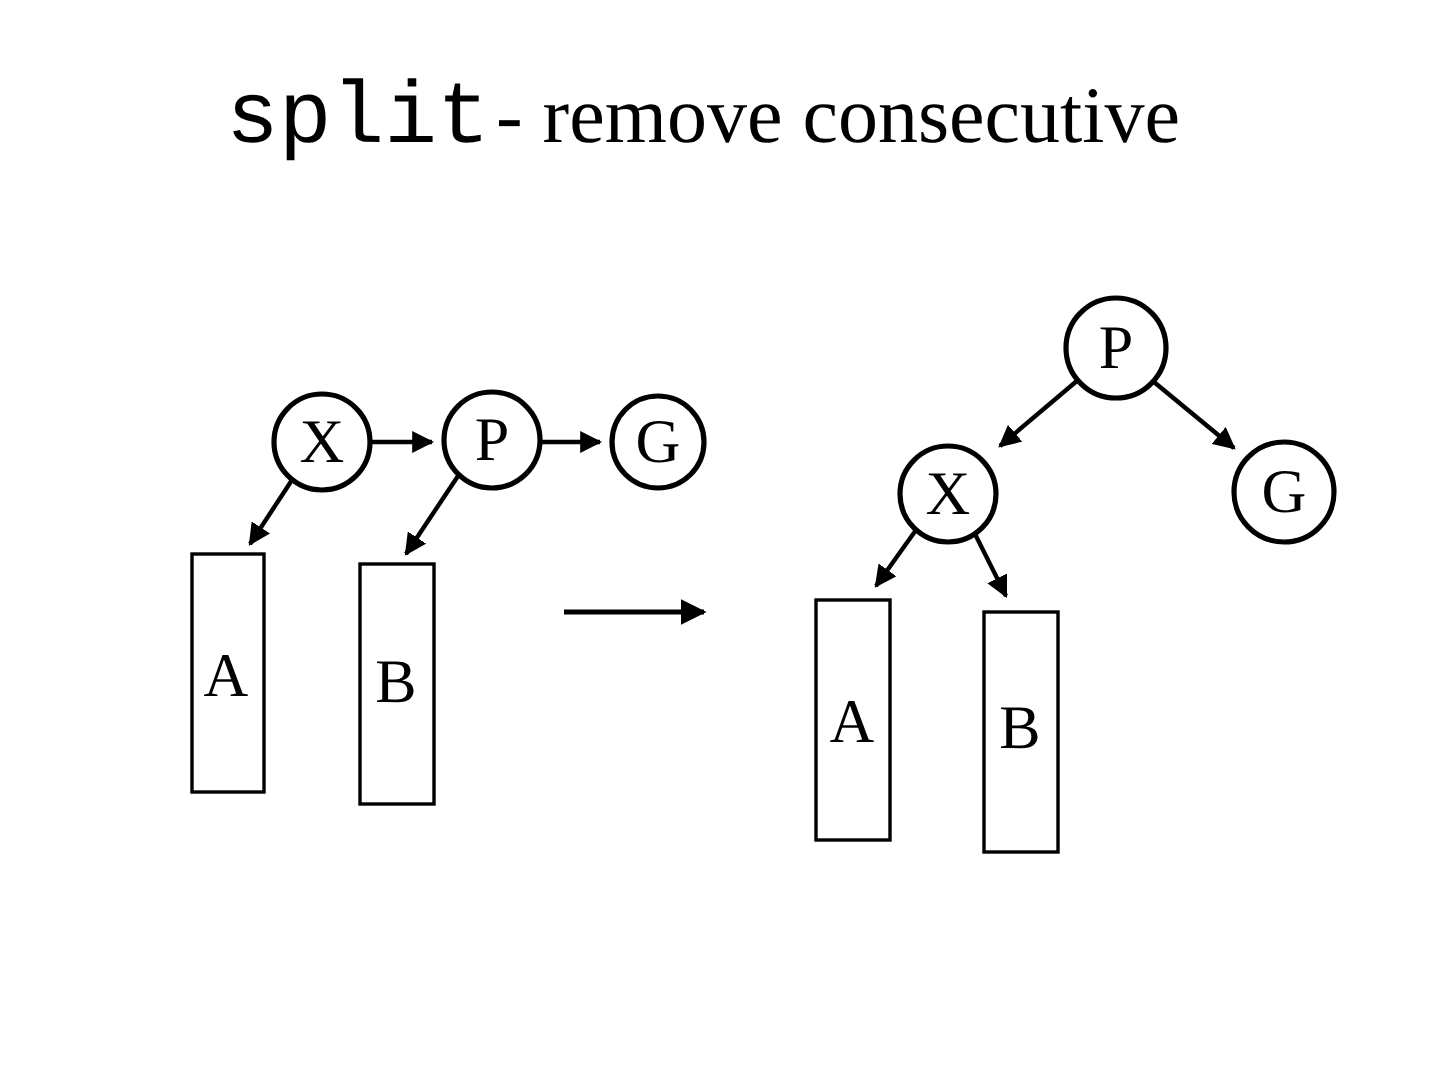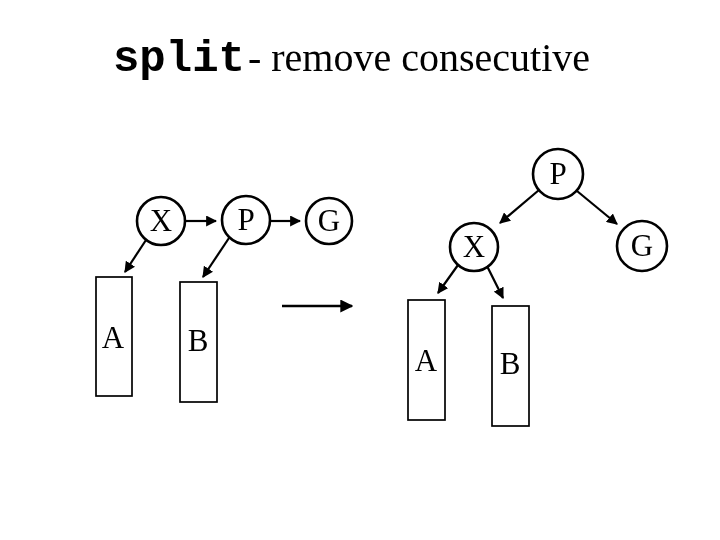--- a/index.html
+++ b/index.html
@@ -21,21 +21,21 @@
     top: 36px;
     left: 0;
     width: 690px;
     text-align: center;
     line-height: 44px;
     font-size: 40px;
     color: #000000;
   }
   .title .kw {
     font-family: "Liberation Mono", monospace;
-    font-weight: bold;
+    font-weight: normal;
     font-size: 44px;
     margin-left: 13px;
   }
   .title .rest {
     font-family: "Liberation Serif", serif;
     margin-left: 3px;
   }
   .diagram-svg {
     position: absolute;
     top: 0;

